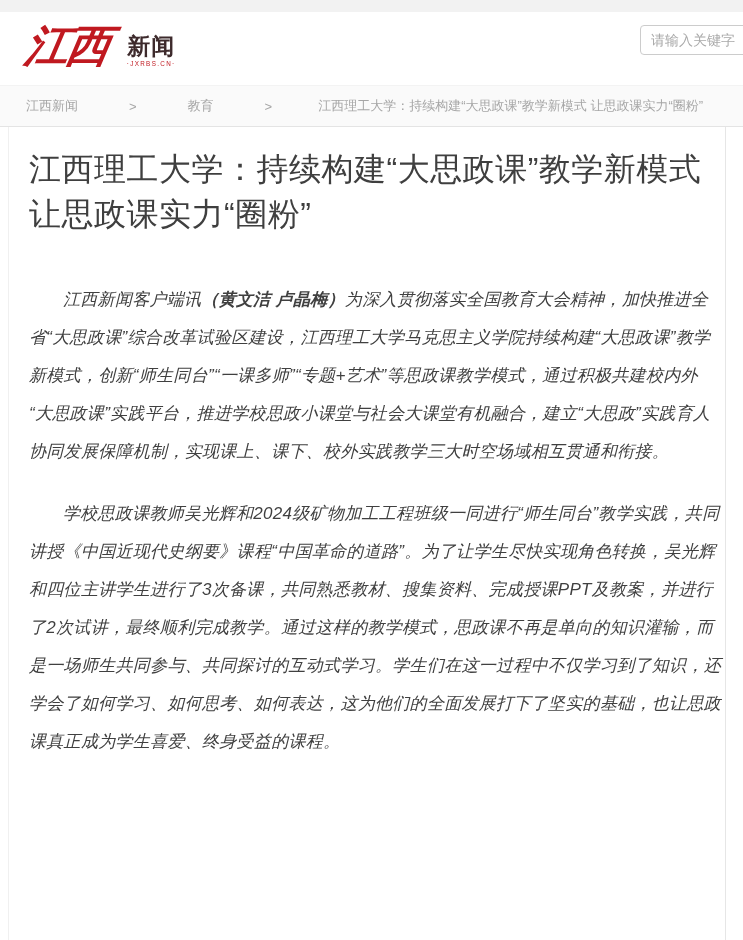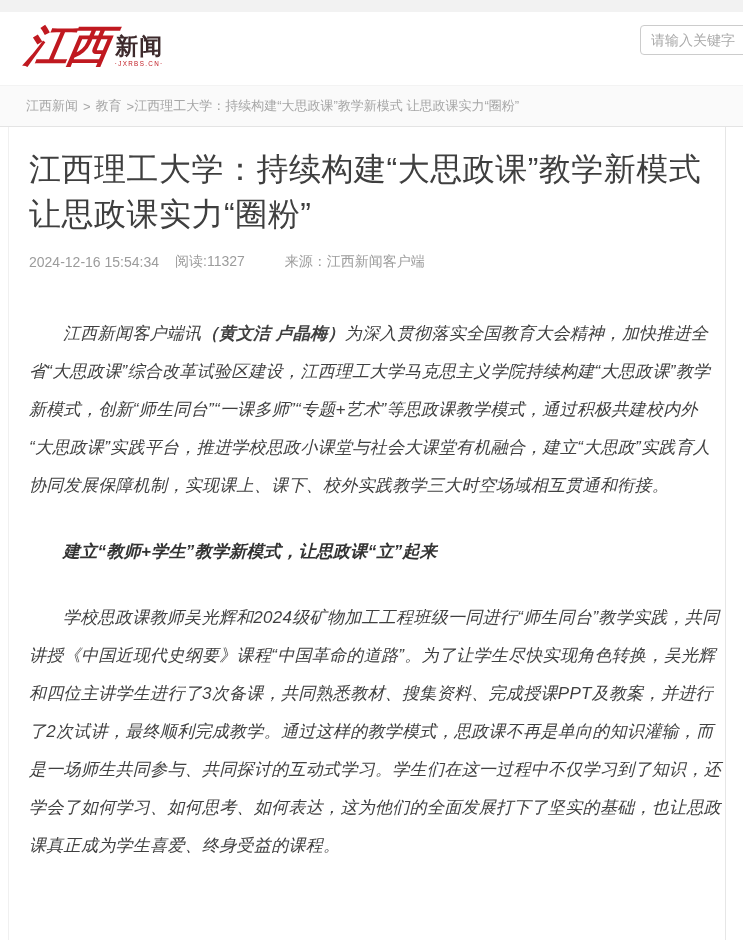--- a/index.html
+++ b/index.html
@@ -35,21 +35,21 @@
     line-height: 52px;
     color: #c01920;
     transform: skewX(-10deg);
     letter-spacing: -3px;
     display: inline-block;
   }
   .logo-right {
     display: inline-flex;
     flex-direction: column;
     align-items: center;
-    margin-left: 4px;
+    margin-left: 16px;
     margin-top: 14px;
   }
   .logo-xw {
     font-size: 23px;
     font-weight: bold;
     color: #3d2a2c;
     line-height: 24px;
     letter-spacing: 1px;
   }
   .logo-sub {
@@ -81,20 +81,21 @@
     height: 41px;
     background: #fafafa;
     border-bottom: 1px solid #e4e4e4;
     display: flex;
     align-items: center;
     padding: 0 26px;
     font-size: 13px;
     color: #a6a6a6;
     white-space: nowrap;
     overflow: hidden;
+    gap: 46px;
   }
   .crumb-link { color: #a6a6a6; text-decoration: none; cursor: pointer; }
   .crumb-sep { margin: 0 5px; color: #a6a6a6; }
   .crumb-sep.tight { margin: 0 0 0 5px; }
   
   .article-card {
     margin-left: 8px;
     width: 718px;
     min-height: 820px;
     border-right: 1px solid #e6e6e6;
@@ -162,28 +163,22 @@
   <a class="crumb-link">江西新闻</a>
   <span class="crumb-sep">&gt;</span>
   <a class="crumb-link">教育</a>
   <span class="crumb-sep tight">&gt;</span>
   <span class="crumb-link">江西理工大学：持续构建“大思政课”教学新模式 让思政课实力“圈粉”</span>
 </nav>
 
 <main class="article-card">
   <h1 class="article-title">江西理工大学：持续构建“大思政课”教学新模式 让思政课实力“圈粉”</h1>
 
-  <div class="article-meta">
-    <span class="meta-date">2024-12-16 15:54:34</span>
-    <span class="meta-reads">阅读:11327</span>
-    <span class="meta-source">来源：江西新闻客户端</span>
-  </div>
 
   <div class="article-body">
     <p><span>江西新闻客户端讯</span><span class="authors-bold">（黄文洁 卢晶梅）</span><span>为深入贯彻落实全国教育大会精神，加快推进全省“大思政课”综合改革试验区建设，江西理工大学马克思主义学院持续构建“大思政课”教学新模式，创新“师生同台”“一课多师”“专题+艺术”等思政课教学模式，通过积极共建校内外“大思政课”实践平台，推进学校思政小课堂与社会大课堂有机融合，建立“大思政”实践育人协同发展保障机制，实现课上、课下、校外实践教学三大时空场域相互贯通和衔接。</span></p>
 
-    <p class="subhead">建立“教师+学生”教学新模式，让思政课“立”起来</p>
 
     <p>学校思政课教师吴光辉和2024级矿物加工工程班级一同进行“师生同台”教学实践，共同讲授《中国近现代史纲要》课程“中国革命的道路”。为了让学生尽快实现角色转换，吴光辉和四位主讲学生进行了3次备课，共同熟悉教材、搜集资料、完成授课PPT及教案，并进行了2次试讲，最终顺利完成教学。通过这样的教学模式，思政课不再是单向的知识灌输，而是一场师生共同参与、共同探讨的互动式学习。学生们在这一过程中不仅学习到了知识，还学会了如何学习、如何思考、如何表达，这为他们的全面发展打下了坚实的基础，也让思政课真正成为学生喜爱、终身受益的课程。</p>
 
 
   </div>
 </main>
 
 </body></html>

